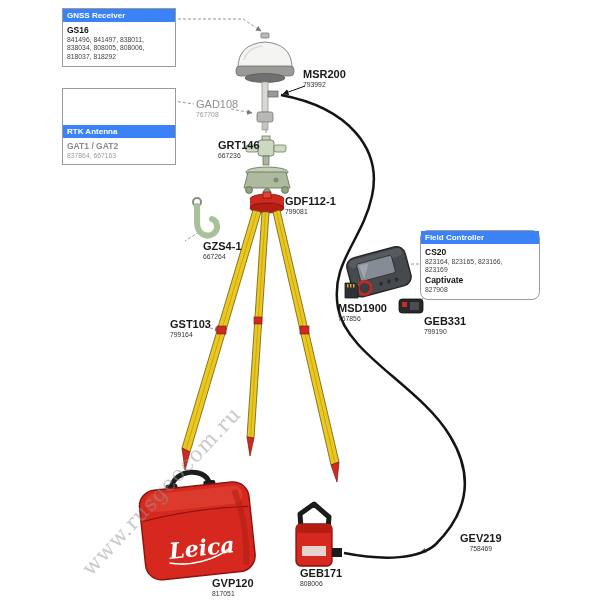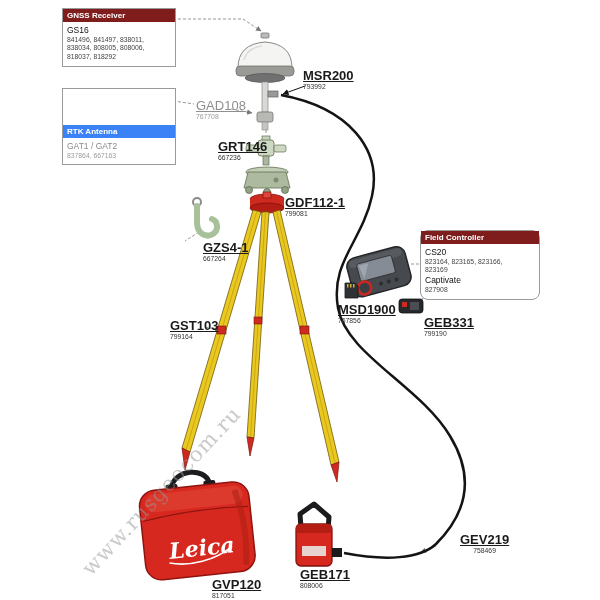--- a/index.html
+++ b/index.html
@@ -3,29 +3,29 @@
 <meta charset="utf-8">
 <style>
   html,body{margin:0;padding:0;background:#fff;}
   .stage{position:relative;width:600px;height:600px;background:#fff;overflow:hidden;
          font-family:"Liberation Sans",sans-serif;}
   .stage svg{position:absolute;left:0;top:0;}
   .watermark{position:absolute;left:86px;top:560px;transform:rotate(-47deg);transform-origin:0 50%;
              font-family:"DejaVu Serif",serif;font-size:21px;letter-spacing:1px;
              color:rgba(150,150,150,0.5);white-space:nowrap;pointer-events:none;}
   .pbox{position:absolute;border:1px solid #9a9a9a;background:#fff;}
-  .pbox .hd{background:#7f1d1d;color:#fff;font-weight:bold;font-size:8px;padding:2px 4px;}
+  .pbox .hd{background:#3b82f6;color:#fff;font-weight:bold;font-size:8px;padding:2px 4px;}
   .pbox.muted .hd{background:#3b82f6;margin-top:36px;}
   .pbox .bd{padding:3px 4px 4px 4px;}
-  .model{font-weight:normal;font-size:8.5px;color:#111;line-height:1.25;}
+  .model{font-weight:bold;font-size:8.5px;color:#111;line-height:1.25;}
   .nums{font-size:6.8px;color:#444;line-height:1.3;}
   .pbox.muted .model{color:#8a8a8a;}
   .pbox.muted .nums{color:#9c9c9c;}
   .lbl{position:absolute;line-height:1.18;}
-  .lname{font-weight:bold;font-size:13px;color:#1a1a1a;text-decoration:underline;}
+  .lname{font-weight:bold;font-size:11px;color:#1a1a1a;}
   .lnum{font-size:6.8px;color:#333;}
   .lbl.gray .lname{color:#8e8e8e;font-weight:normal;}
   .lbl.gray .lnum{color:#9a9a9a;}
 </style>
 </head>
 <body>
 
 <div class="stage">
 
   <svg width="600" height="600" viewBox="0 0 600 600">

